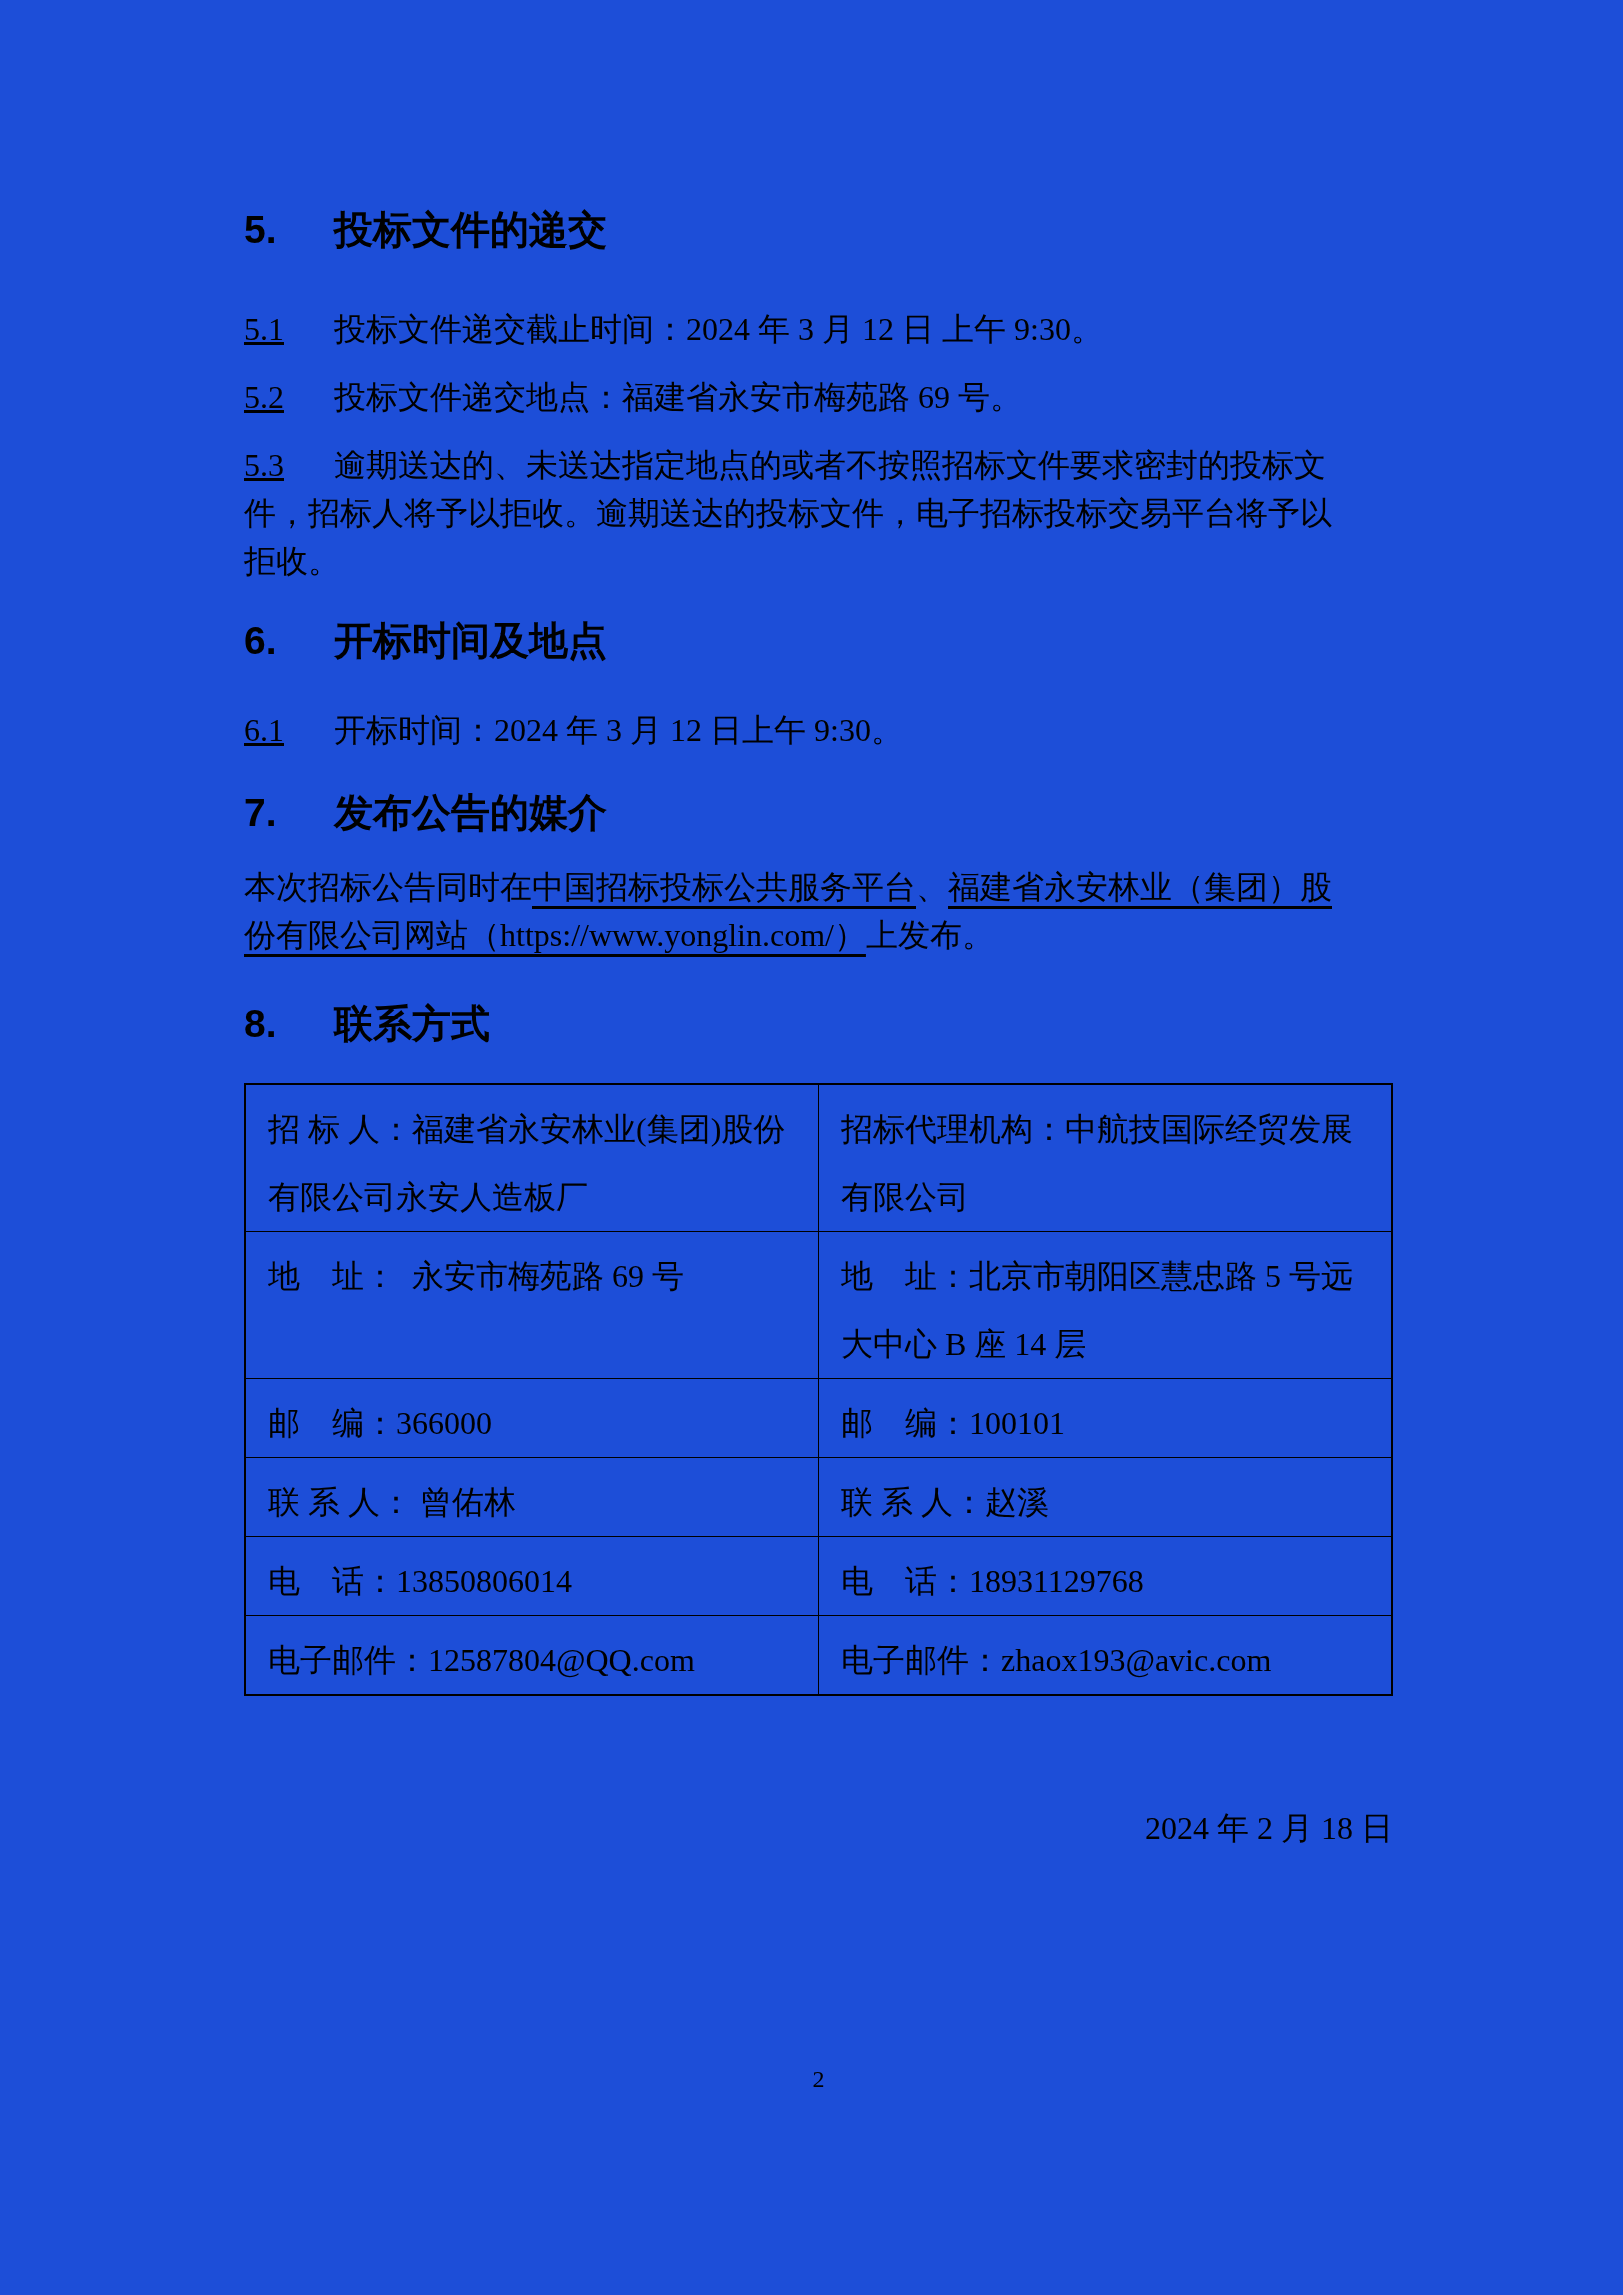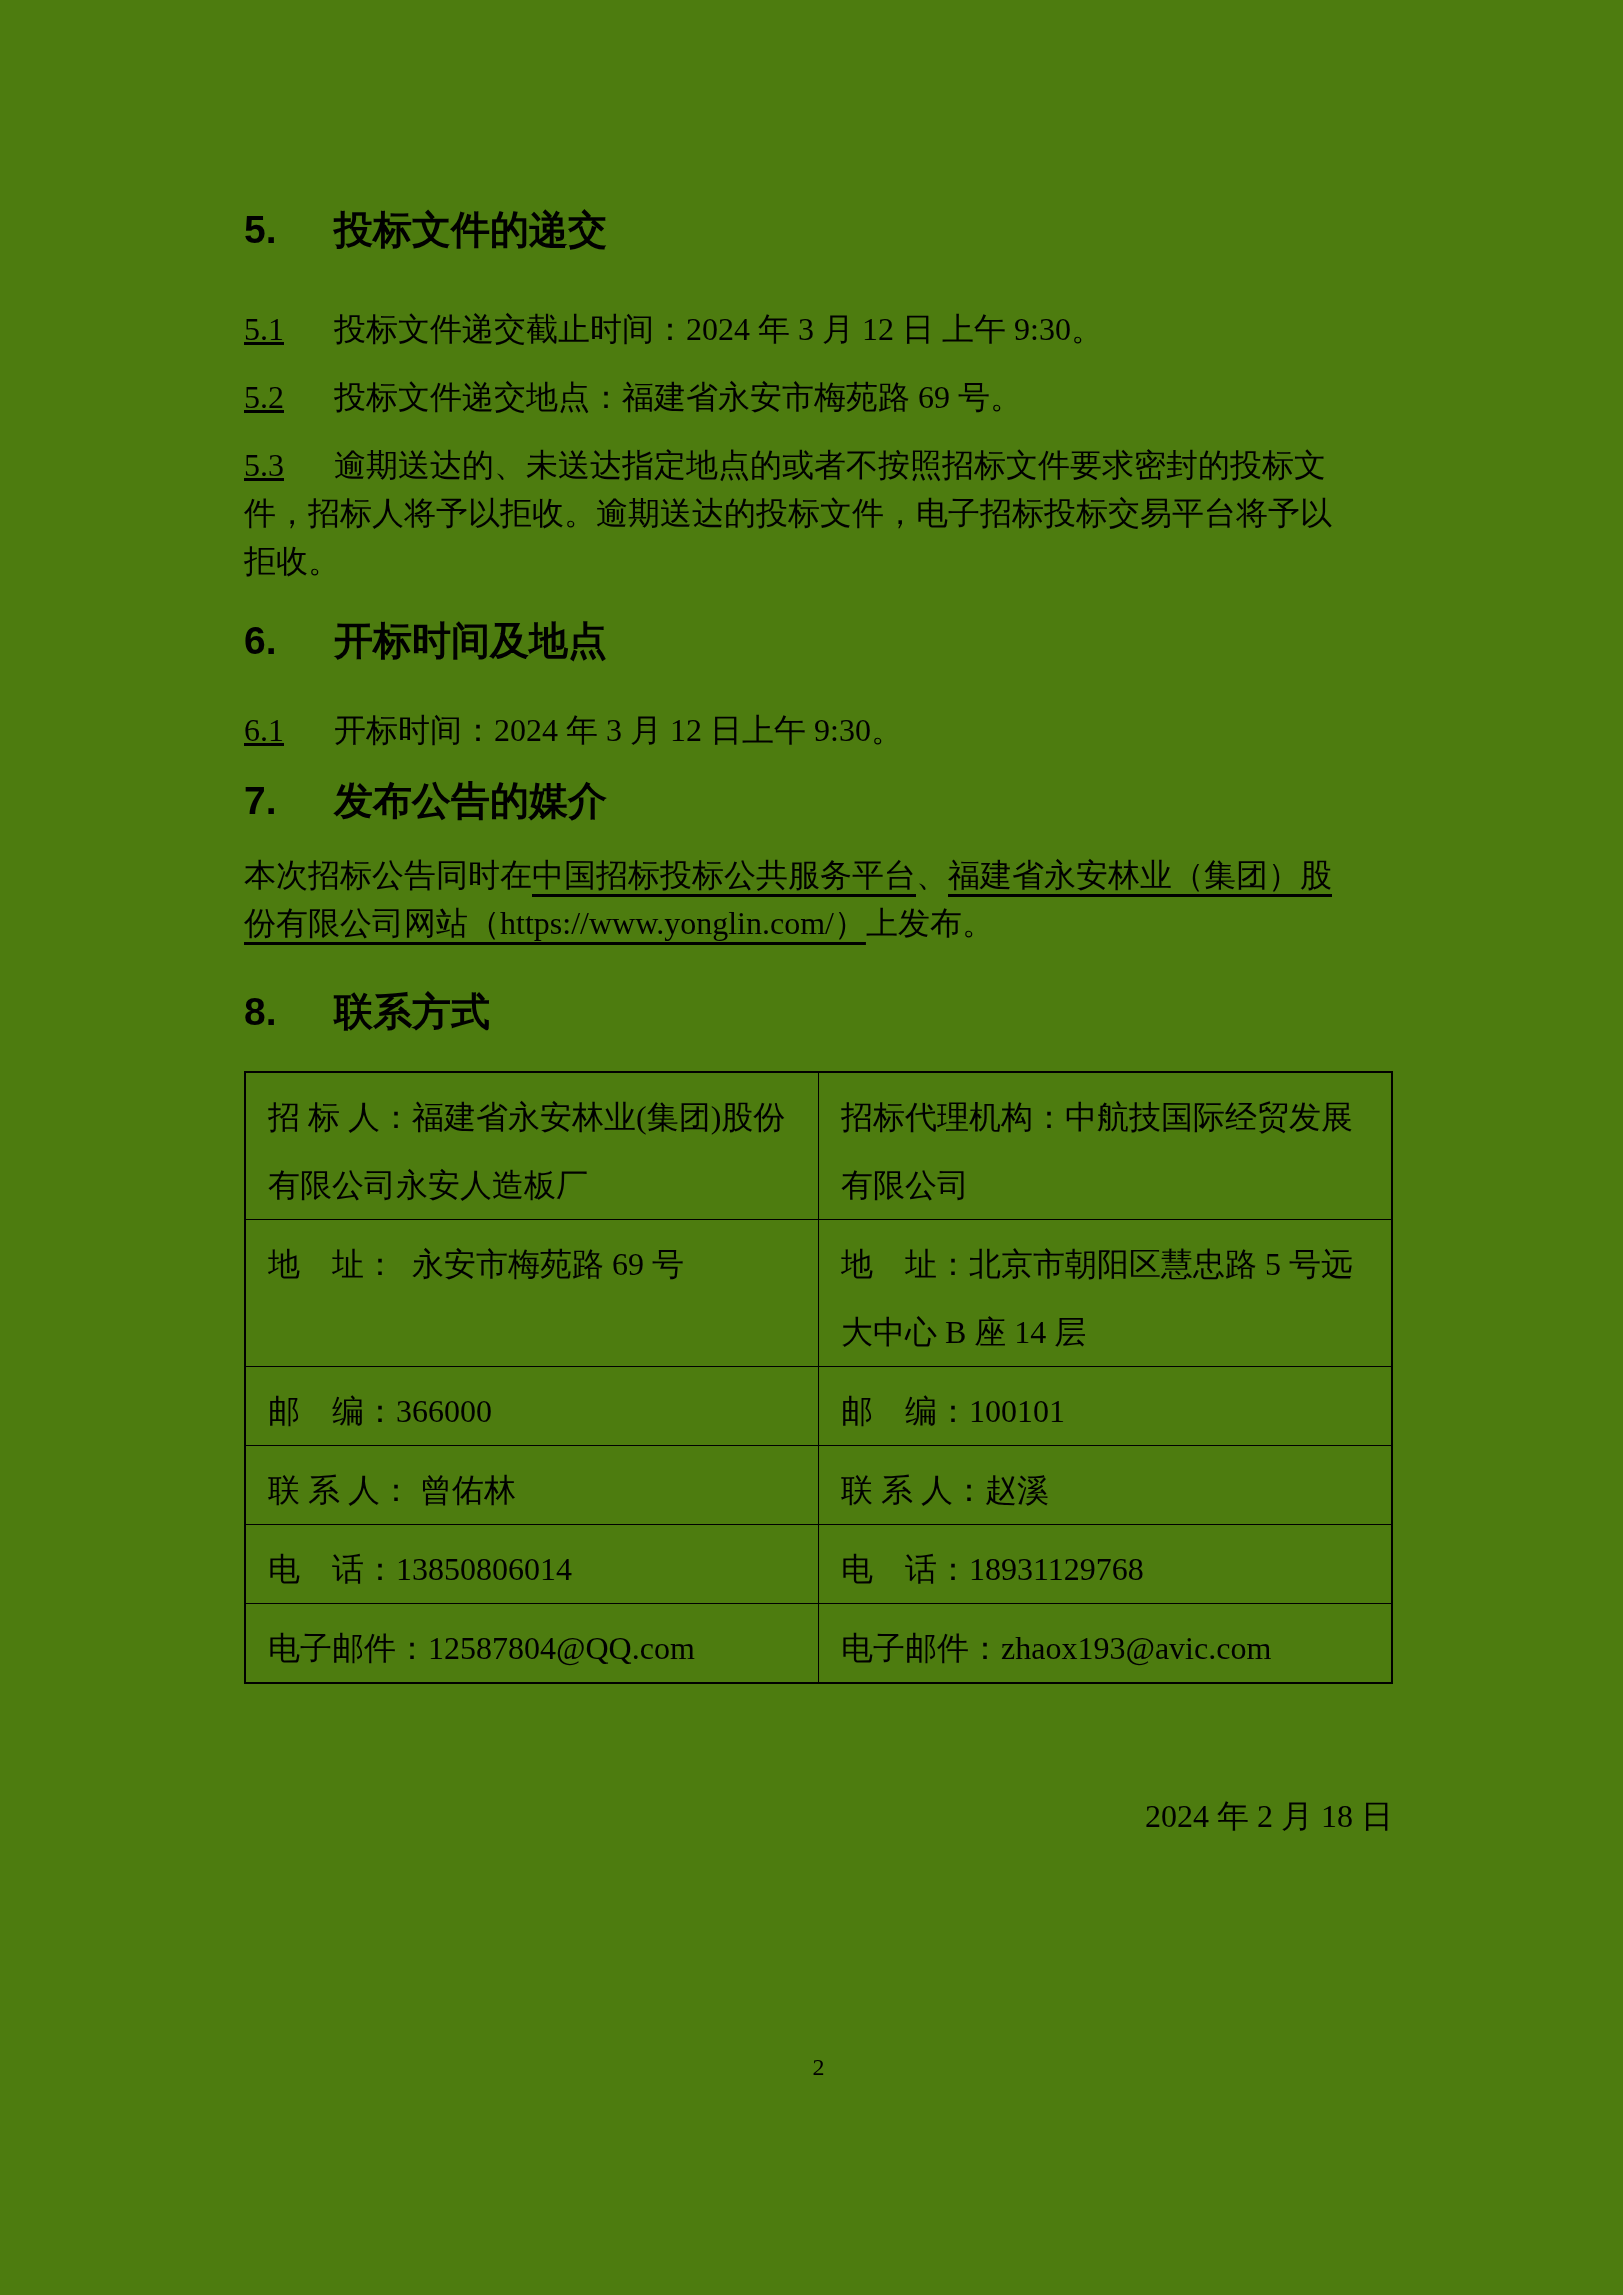--- a/index.html
+++ b/index.html
@@ -1,20 +1,20 @@
 <!DOCTYPE html>
 <html style="font-size:13.5px"><head>
 <meta charset="utf-8">
 <style>
   html, body { margin: 0; padding: 0; background: #ffffff; }
   .page {
     position: relative;
     width: 1623px;
     height: 2295px;
-    background: #4d7c0f;
+    background: #1d4ed8;
     color: #000000;
     font-family: "Liberation Serif", "DejaVu Serif", serif;
     font-size: 32px;
     line-height: 48px;
     overflow: hidden;
   }
   .content {
     margin-left: 244px;
     margin-right: 230px; 
   }
@@ -27,21 +27,21 @@
     white-space: pre-wrap;
   }
   .hnum { display: inline-block; width: 90px; }
   .item { margin: 0; white-space: pre-wrap; }
   .num  { display: inline-block; width: 90px; text-decoration: underline; }
   .mt-h5   { margin-top: 207px; }
   .mt-51   { margin-top: 52px; }
   .mt-gap  { margin-top: 20px; }
   .mt-h6   { margin-top: 33px; }
   .mt-61   { margin-top: 42px; }
-  .mt-h7   { margin-top: 24px; }
+  .mt-h7   { margin-top: 36px; }
   .mt-med  { margin-top: 27px; }
   .mt-h8   { margin-top: 42px; }
   .u {
     text-decoration: underline;
     text-decoration-thickness: 2.5px;
     text-underline-offset: 7.6px;
   }
   table.contact {
     margin-top: 36px;
     border-collapse: collapse;

